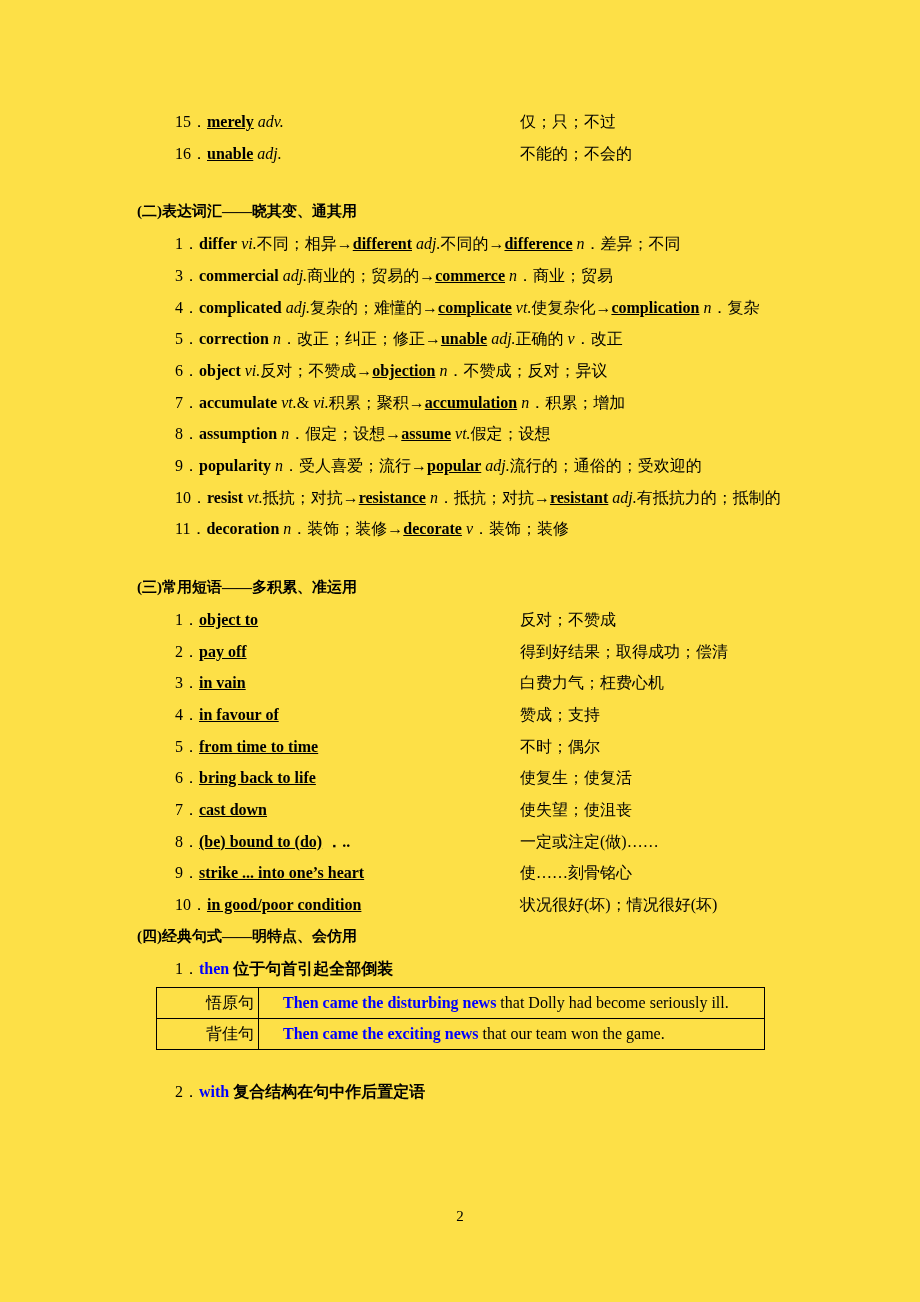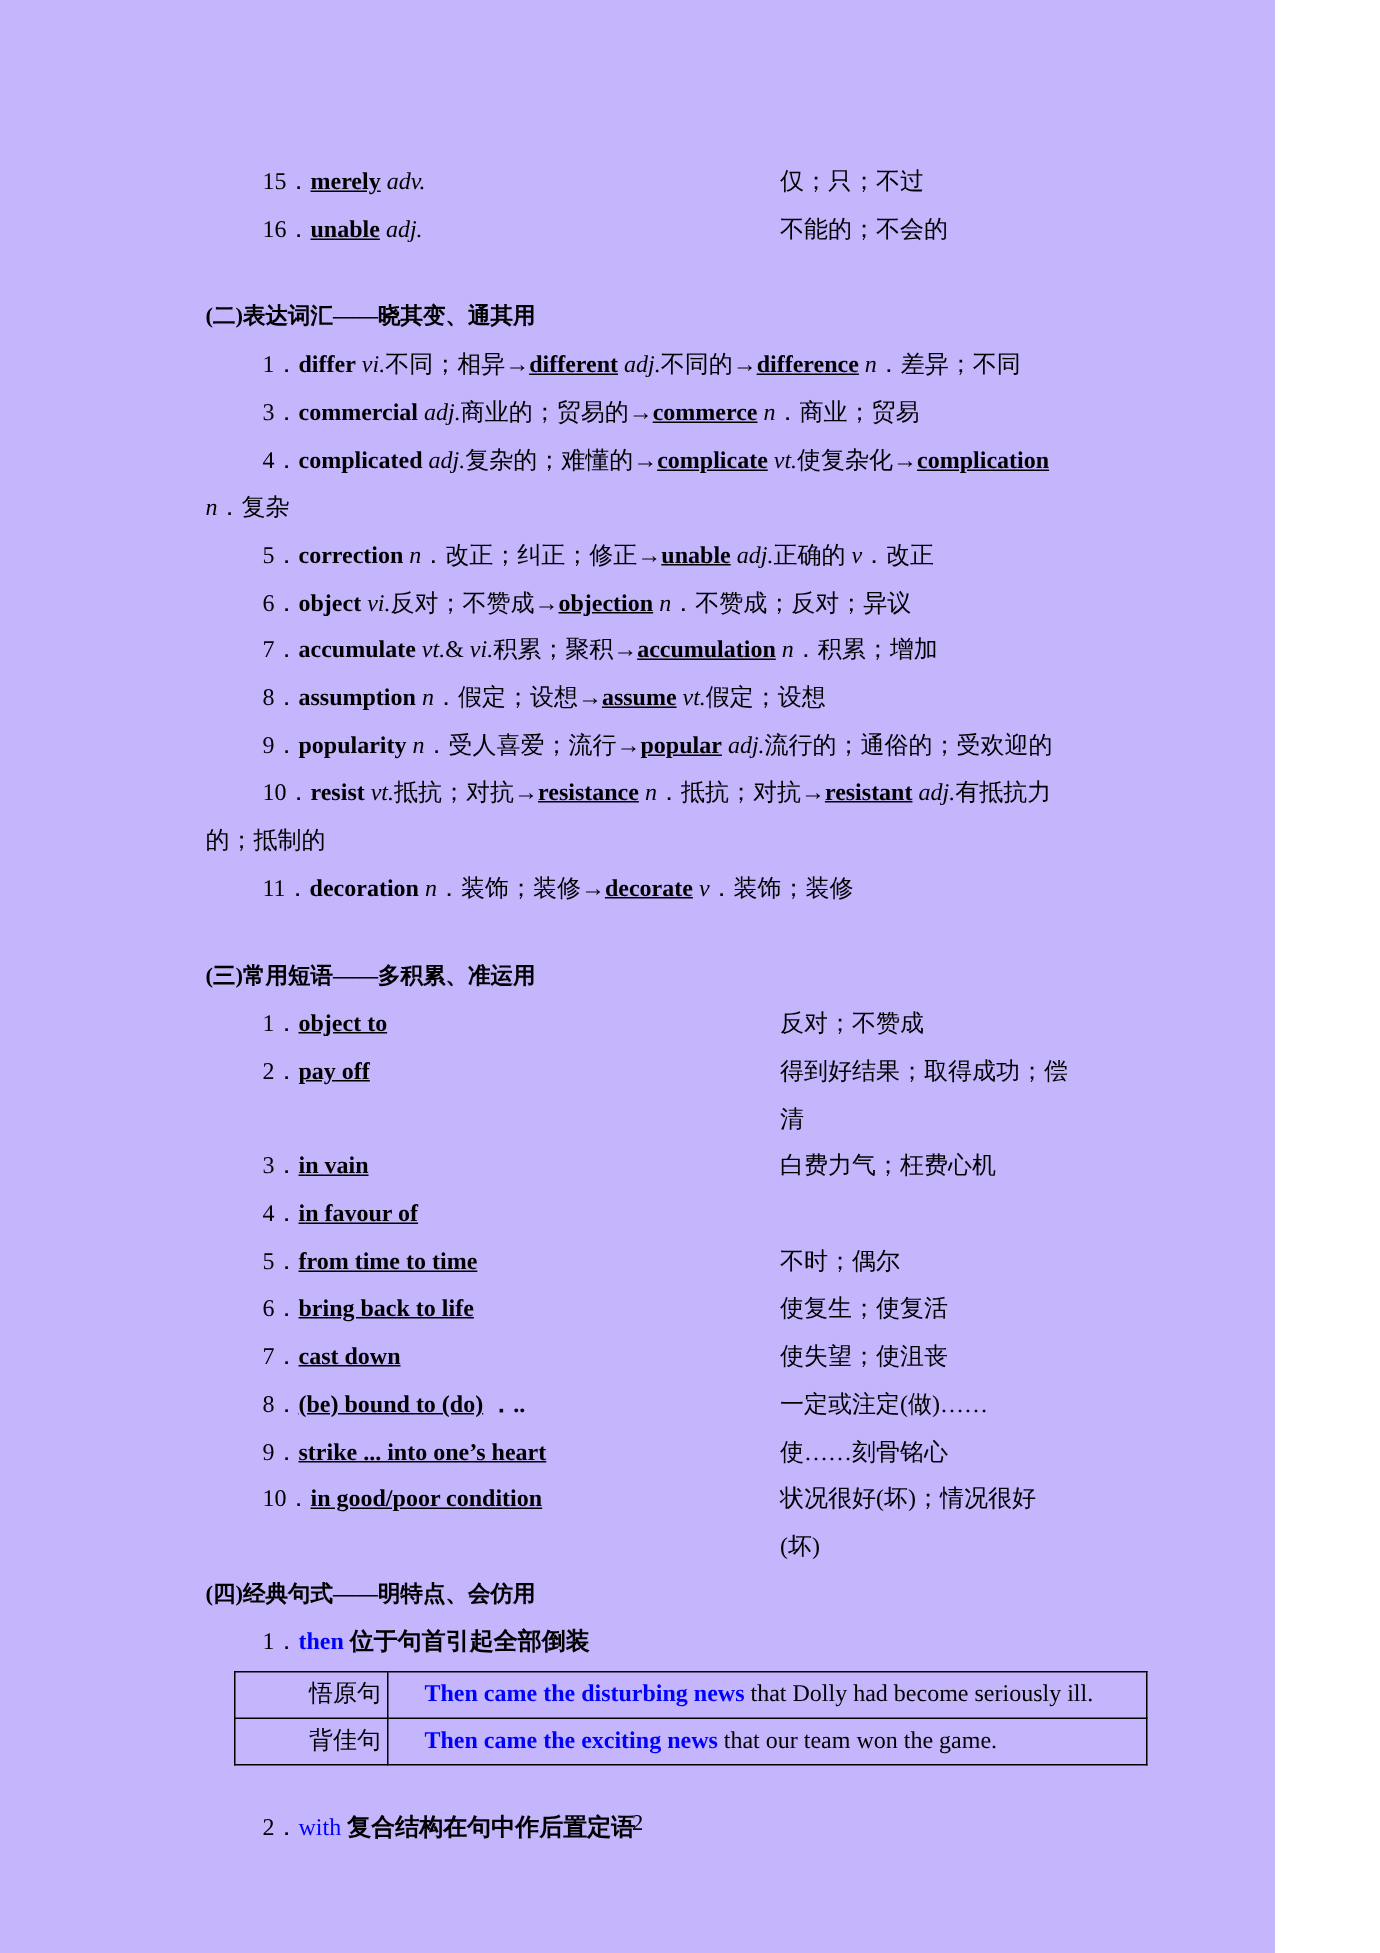--- a/index.html
+++ b/index.html
@@ -1,20 +1,20 @@
 <!DOCTYPE html>
 <html><head>
 <meta charset="utf-8">
 <title>Document Page</title>
 <style>
   html,body{margin:0;padding:0;background:#ffffff;}
   .page{
     position:relative;
-    width:850px;height:1302px;
-    background:#c4b5fd;
+    width:920px;height:1302px;
+    background:#fde047;
     color:#000;
     font-family:"Liberation Serif","DejaVu Serif",serif;
     font-size:16px;
     overflow:hidden;
   }
   .content{position:absolute;left:137px;right:137px;top:0;padding-top:106px;}
   .line{line-height:31.7px;margin:0;}
   .two-col{display:flex;}
   .col-left{width:383px;flex:none;padding-left:38px;box-sizing:border-box;}
   .col-right{flex:1;}
@@ -68,20 +68,21 @@
         <div class="line two-col">
           <div class="col-left"><span>2．</span><span style="font-weight: bold; text-decoration: underline;">pay off</span></div>
           <div class="col-right">得到好结果；取得成功；偿清</div>
         </div>
         <div class="line two-col">
           <div class="col-left"><span>3．</span><span style="font-weight: bold; text-decoration: underline;">in vain</span></div>
           <div class="col-right">白费力气；枉费心机</div>
         </div>
         <div class="line two-col">
           <div class="col-left"><span>4．</span><span style="font-weight: bold; text-decoration: underline;">in favour of</span></div>
+          <div class="col-right">赞成；支持</div>
         </div>
         <div class="line two-col">
           <div class="col-left"><span>5．</span><span style="font-weight: bold; text-decoration: underline;">from time to time</span></div>
           <div class="col-right">不时；偶尔</div>
         </div>
         <div class="line two-col">
           <div class="col-left"><span>6．</span><span style="font-weight: bold; text-decoration: underline;">bring back to life</span></div>
           <div class="col-right">使复生；使复活</div>
         </div>
         <div class="line two-col">
@@ -112,18 +113,18 @@
           <td class="lbl">悟原句</td>
           <td><span style="font-weight: bold; color: rgb(0, 0, 255);">Then came the disturbing news</span><span> that Dolly had become seriously ill.</span></td>
         </tr>
         <tr>
           <td class="lbl">背佳句</td>
           <td><span style="font-weight: bold; color: rgb(0, 0, 255);">Then came the exciting news</span><span> that our team won the game.</span></td>
         </tr>
       </tbody>
     </table>
 
-    <p class="pattern-line gap"><span>2．</span><span style="font-weight: normal; color: rgb(0, 0, 255); text-align: center;">with</span><span style="font-weight: bold;"> 复合结构在句中作后置定语</span></p>
+    <p class="pattern-line gap"><span>2．</span><span style="font-weight: bold; color: rgb(0, 0, 255); text-align: center;">with</span><span style="font-weight: bold;"> 复合结构在句中作后置定语</span></p>
 
   </div>
 
   <div class="page-num">2</div>
 </div>
 
 </body></html>

